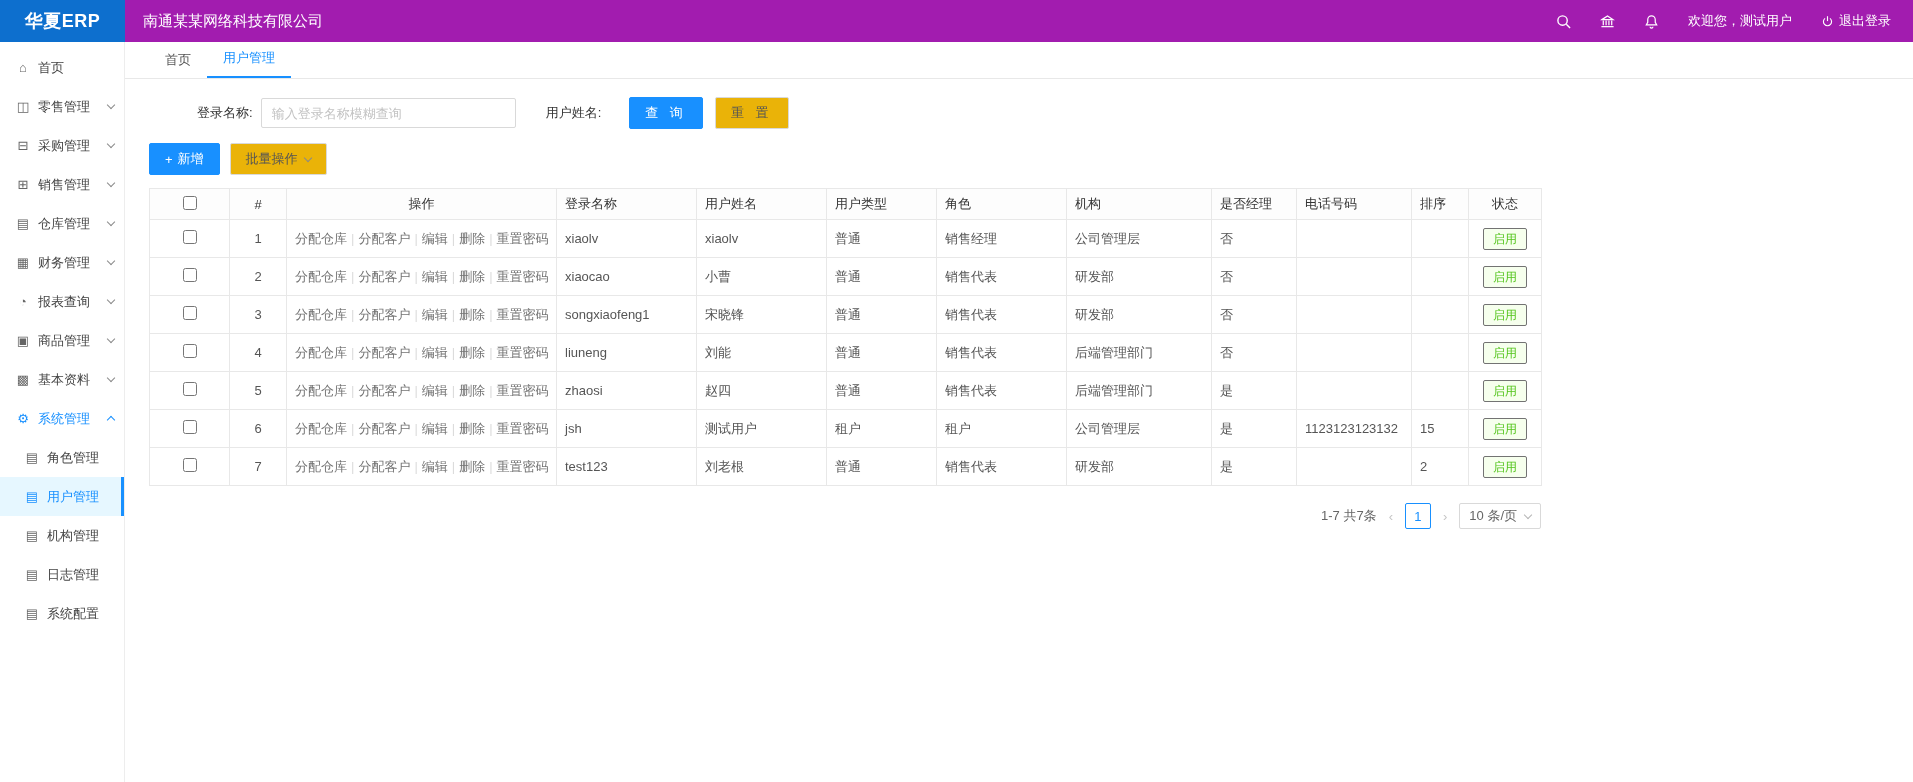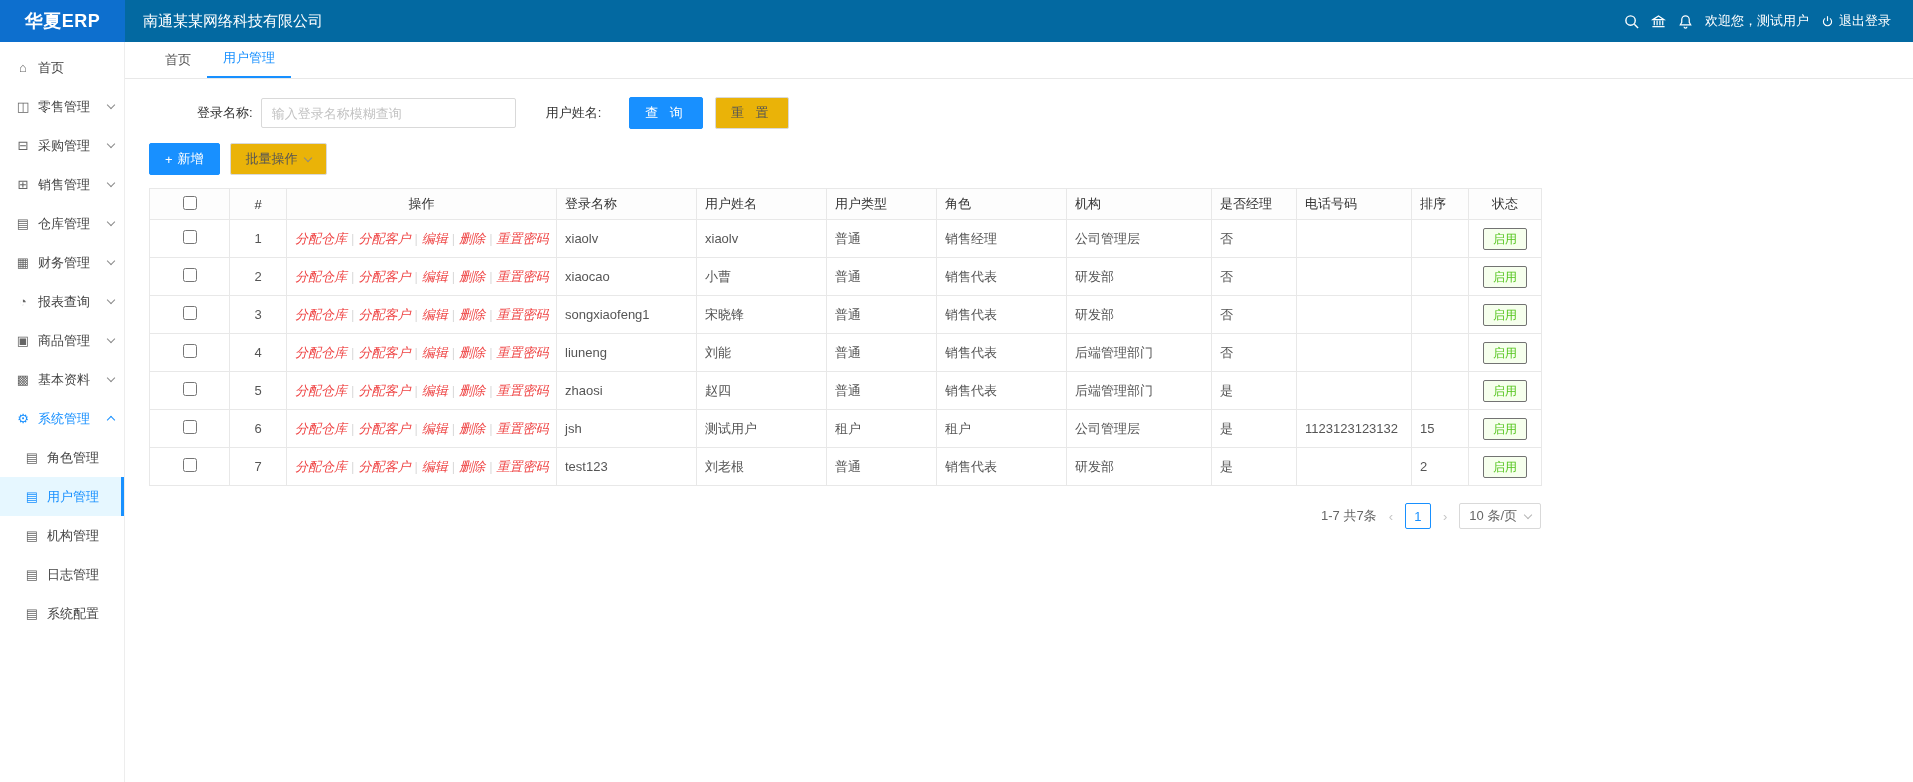--- a/index.html
+++ b/index.html
@@ -1,22 +1,22 @@
 <!DOCTYPE html>
 <html><head>
 <meta charset="utf-8">
 <style>
   * { box-sizing: border-box; margin: 0; padding: 0; }
   html,body { width:1913px; height:782px; font-family:"Liberation Sans","DejaVu Sans",sans-serif; background:#fff; color:#333; overflow:hidden; }
 
   
-  .header { height:42px; background:#0369a1; display:flex; align-items:center; color:#fff; }
+  .header { height:42px; background:#a21caf; display:flex; align-items:center; color:#fff; }
   .logo { width:125px; height:42px; background:#0d6fce; display:flex; align-items:center; justify-content:center; font-size:18px; font-weight:bold; letter-spacing:.5px; }
   .company { font-size:15px; padding-left:18px; }
-  .header-right { margin-left:auto; display:flex; align-items:center; gap:12px; padding-right:22px; font-size:13px; }
+  .header-right { margin-left:auto; display:flex; align-items:center; gap:29px; padding-right:22px; font-size:13px; }
   .hicon { display:flex; align-items:center; cursor:pointer; }
   .welcome, .logout { display:flex; align-items:center; gap:5px; cursor:pointer; white-space:nowrap; }
 
   
   .sidebar { position:absolute; top:42px; left:0; bottom:0; width:125px; background:#fff; border-right:1px solid #ededed; padding-top:6px; font-size:13px; }
   .side-item { display:flex; align-items:center; height:39px; padding:0 10px 0 15px; color:#444; cursor:pointer; }
   .side-item .side-icon { width:16px; margin-right:7px; color:#666; font-size:13px; text-align:center; }
   .side-item .side-label { flex:1; white-space:nowrap; }
   .side-item.parent-active { color:#1890ff; }
   .side-item.parent-active .side-icon { color:#1890ff; }
@@ -52,21 +52,21 @@
   .btn-add { display:flex; align-items:center; gap:5px; }
   .btn-batch { margin-left:10px; display:flex; align-items:center; gap:7px; }
   .btn-batch .chev { border-color:#8a8a8a; margin:0 0 2px 0; }
 
   
   .table-wrap { margin-top:13px; }
   table.user-table { border-collapse:collapse; table-layout:fixed; width:1392px; font-size:13px; color:#555; }
   .user-table th, .user-table td { border:1px solid #e8e8e8; padding:0 8px; height:38px; text-align:left; font-weight:normal; overflow:hidden; white-space:nowrap; }
   .user-table th { height:31px; color:#333; background:#fdfdfd; }
   .col-center { text-align:center !important; }
-  .op-link { color:#ef4444; text-decoration:none; cursor:pointer;font-style:italic; }
+  .op-link { color:#737373; text-decoration:none; cursor:pointer; }
   .op-sep { color:#dcdcdc; margin:0 4px; }
   .badge-enabled { display:inline-block; padding:2px 9px; font-size:12px; color:#52c41a; background:#f6ffed; border:1px solid #737373; border-radius:2px; line-height:16px; }
   input[type="checkbox"] { width:14px; height:14px; cursor:pointer; }
 
   
   .pagination { width:1392px; display:flex; justify-content:flex-end; align-items:center; gap:10px; margin-top:17px; font-size:13px; color:#666; }
   .pg-arrow { color:#c5c5c5; font-size:13px; cursor:pointer; user-select:none; padding:0 2px; }
   .pg-page { min-width:26px; height:26px; border:1px solid #1890ff; color:#1890ff; border-radius:2px; display:flex; align-items:center; justify-content:center; cursor:pointer; }
   .pg-size { height:26px; border:1px solid #d9d9d9; border-radius:2px; display:flex; align-items:center; gap:8px; padding:0 9px; color:#666; cursor:pointer; }
   .pg-size .chev { border-color:#b5b5b5; margin:0 0 2px 0; }

